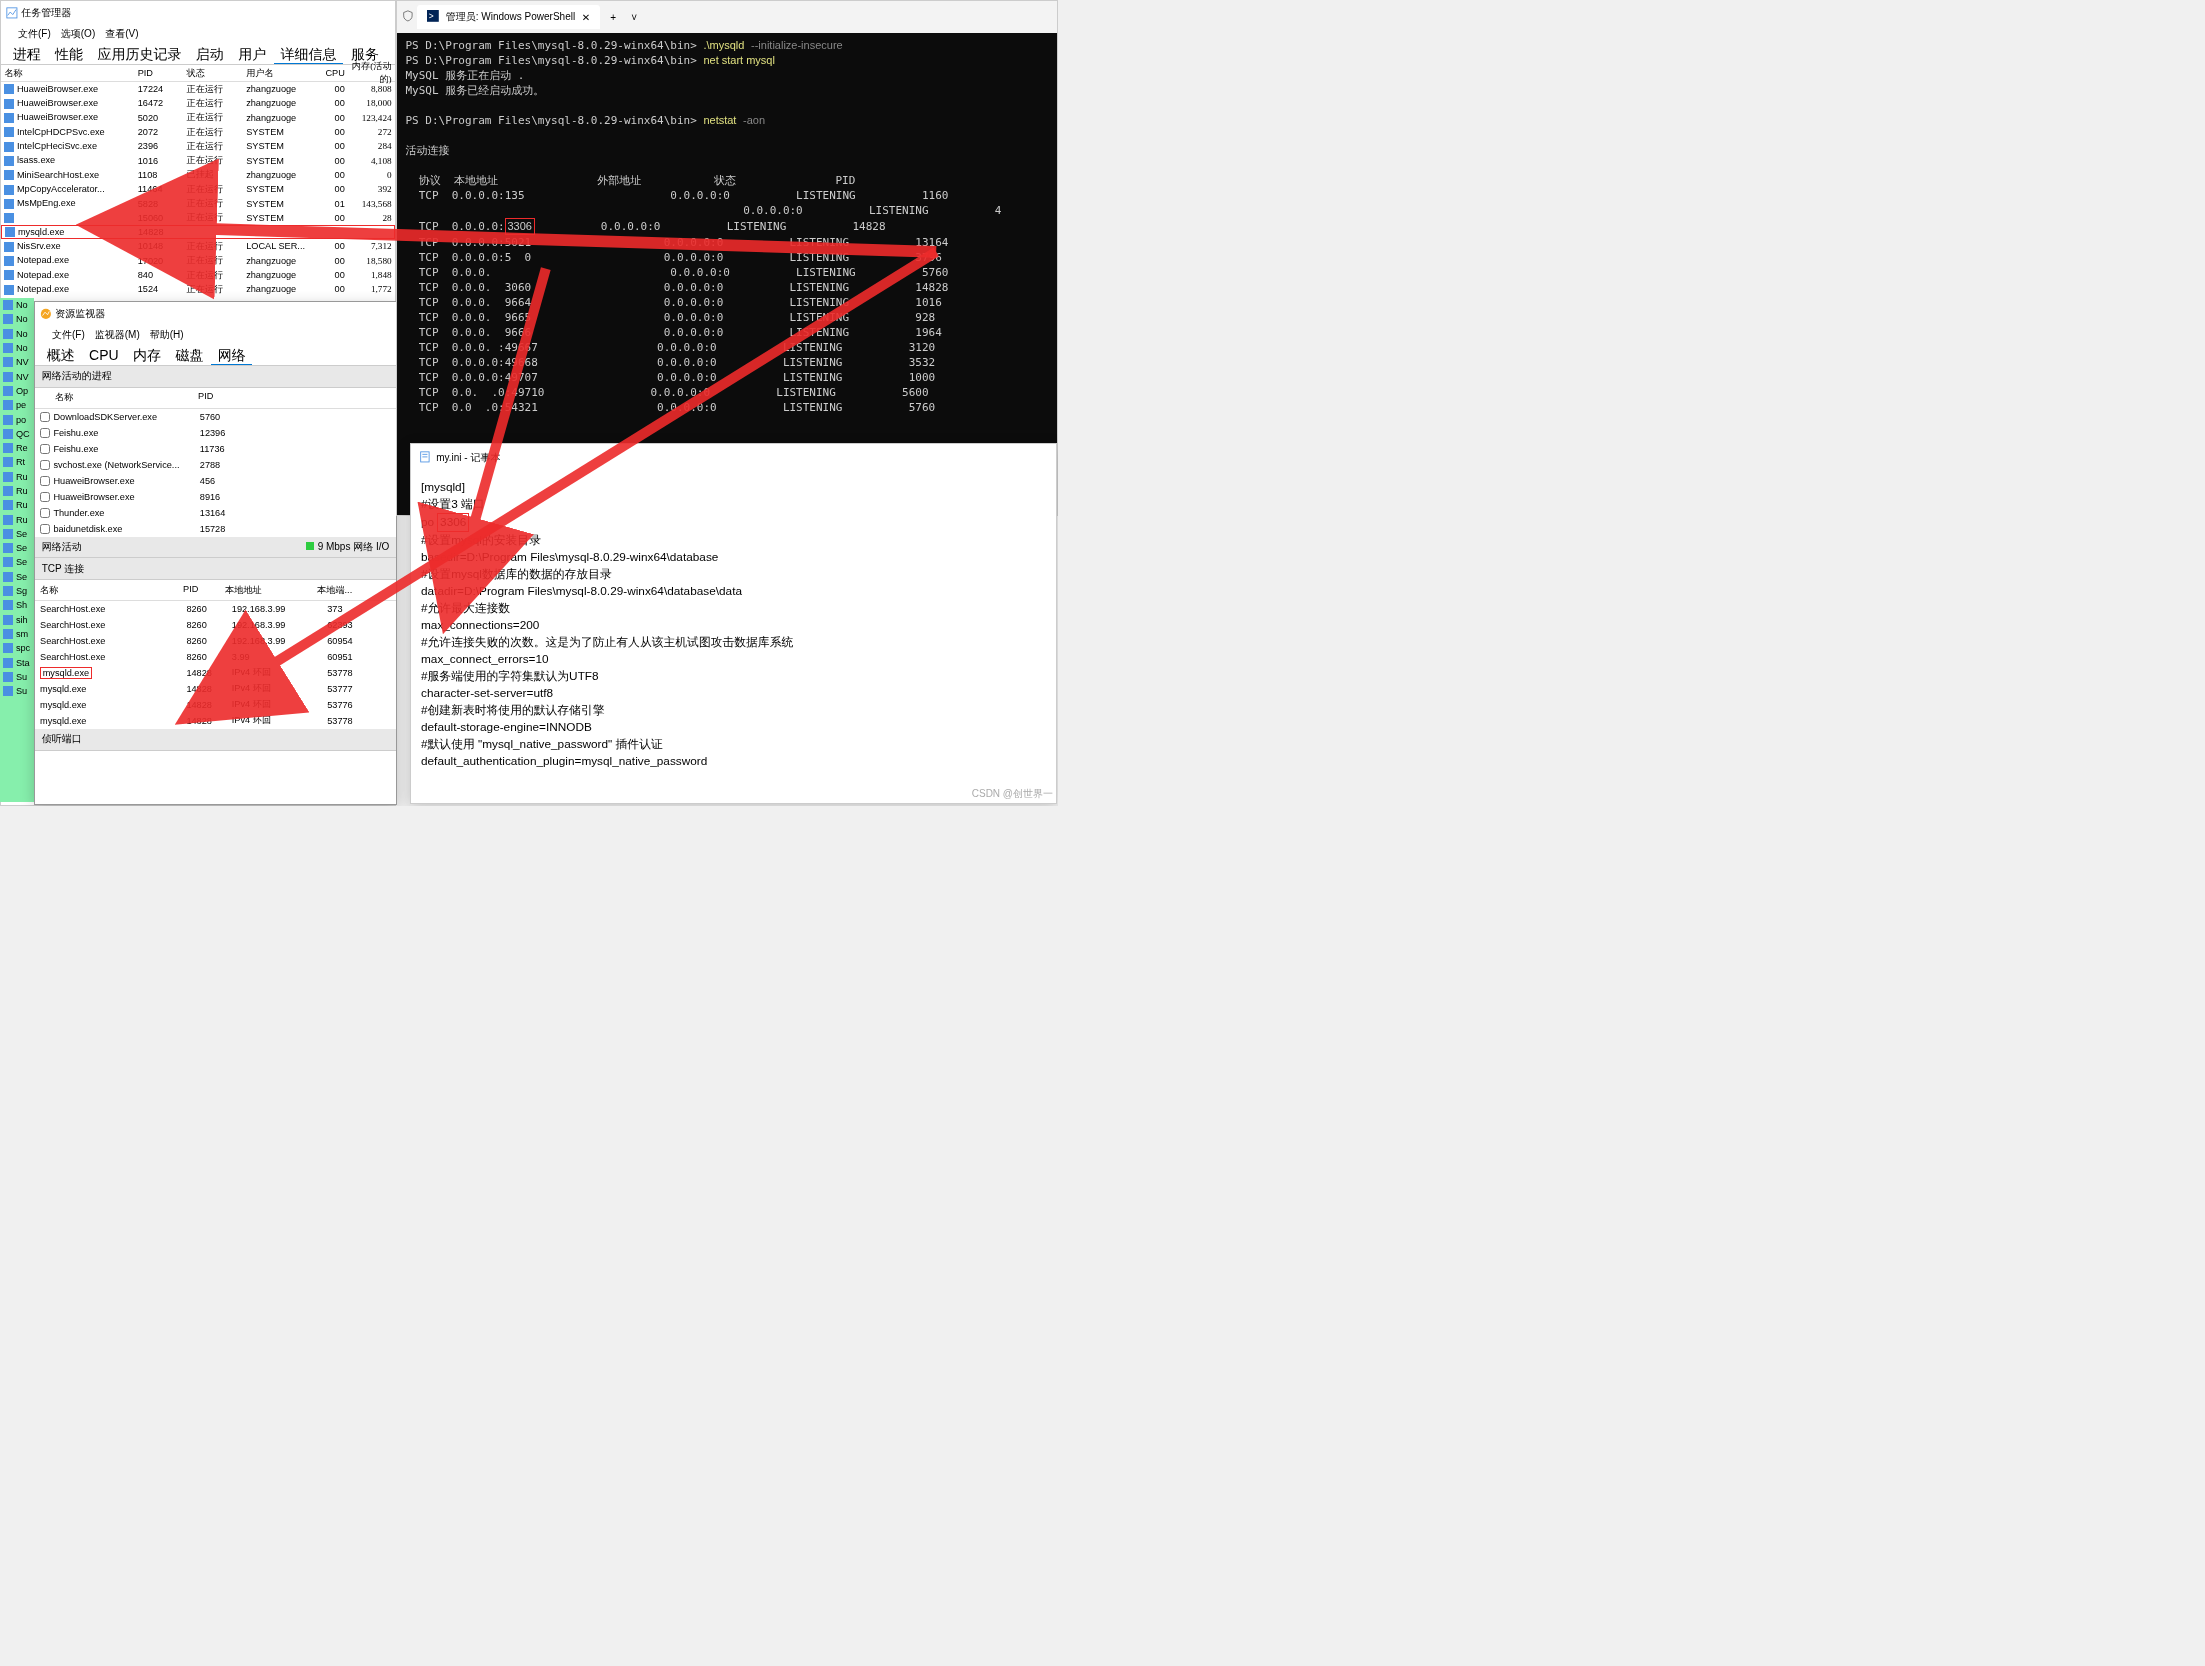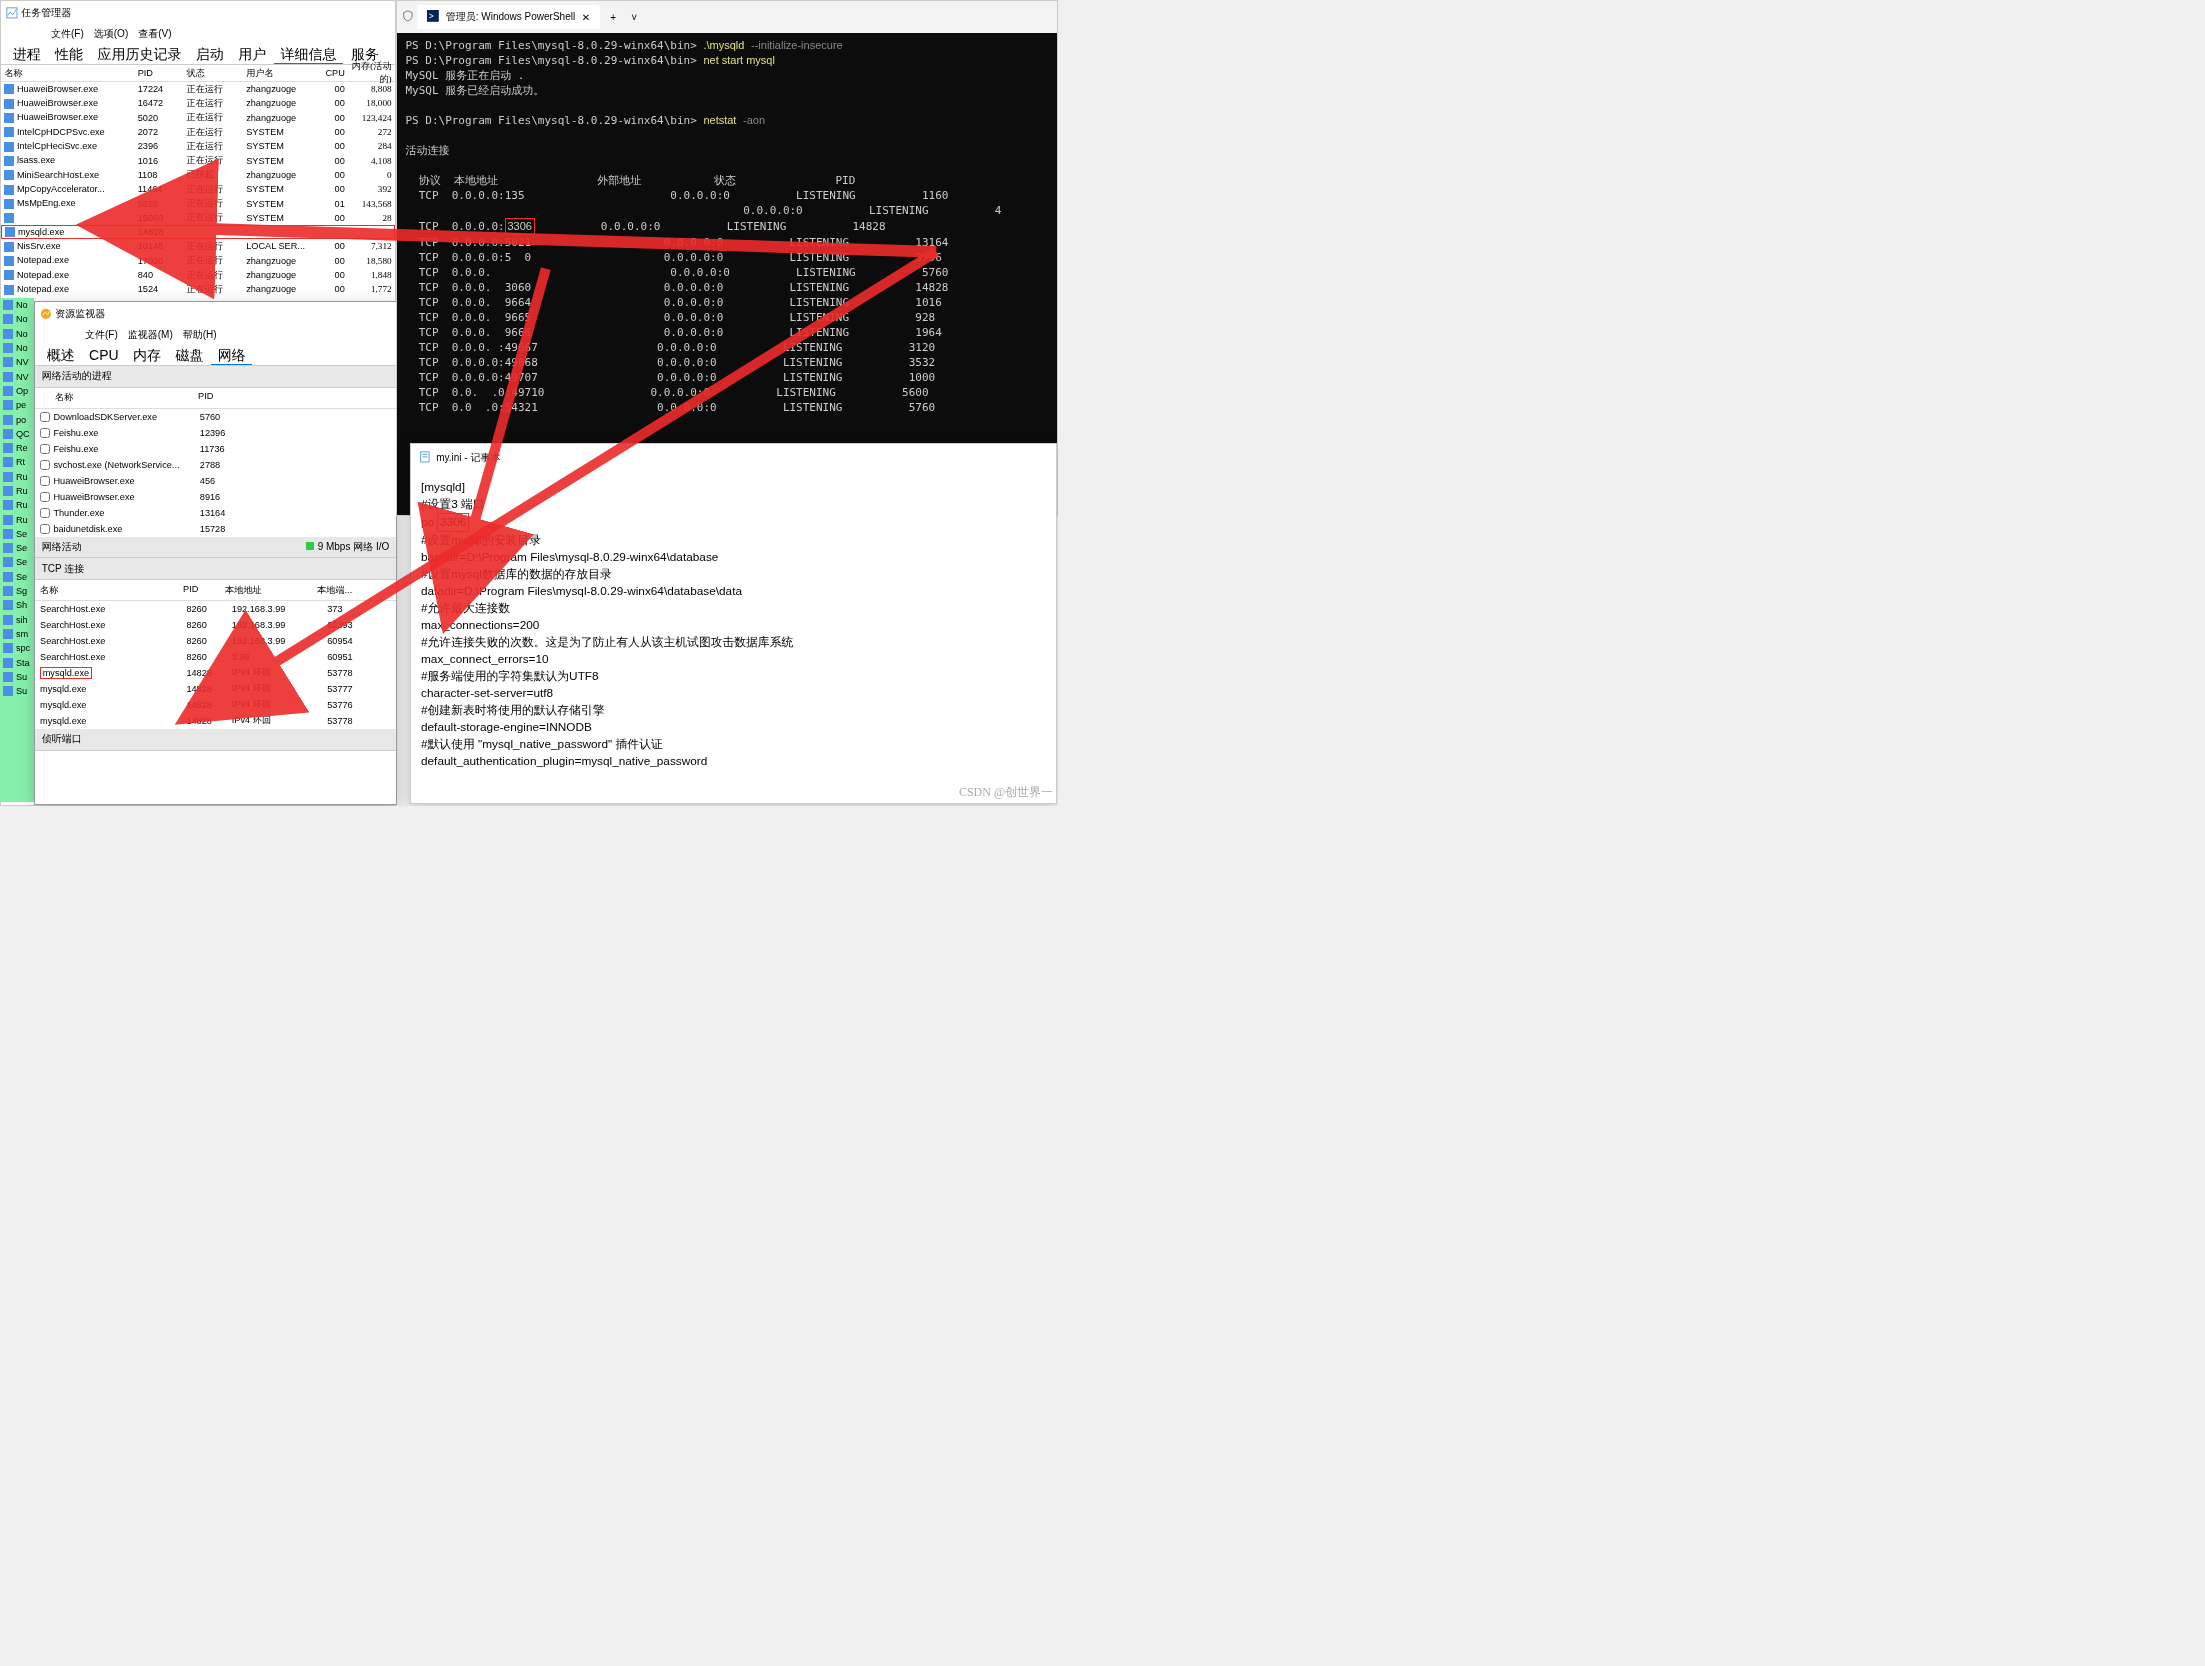--- a/index.html
+++ b/index.html
@@ -2,21 +2,21 @@
 <html style="font-size:13.4px"><head>
 <meta charset="utf-8">
 <style>
 * { margin: 0; padding: 0; box-sizing: border-box; font-family: "Segoe UI", "Microsoft YaHei", sans-serif; }
 body { background: #f0f0f0; position: relative; width: 1058px; height: 806px; overflow: hidden; }
 
 
 .taskmgr { position: absolute; left: 0; top: 0; width: 396px; height: 806px; background: #fff; border: 0.8px solid #ccc; }
 .titlebar { height: 23.5px; display: flex; align-items: center; padding: 0 5px; font-size: 10px; gap: 3.4px; }
 .titlebar .icon { width: 11.8px; height: 11.8px; display: inline-block; }
-.menubar { height: 18.5px; display: flex; gap: 10px; padding: 0 10px; font-size: 10px; align-items: center; margin-left: 40px; }
+.menubar { height: 18.5px; display: flex; gap: 10px; padding: 0 17px; font-size: 10px; align-items: center; }
 .tabs { height: 22px; display: flex; gap: 1px; padding: 0 5px; font-size: 14px; border-bottom: 0.8px solid #ccc; }
 .tab { padding: 3.4px 6.7px; cursor: pointer; }
 .tab.active { border-bottom: 1.7px solid #0078d4; }
 .theader { display: flex; font-size: 9.2px; border-bottom: 0.8px solid #ddd; height: 17px; align-items: center; background: #fff; }
 .theader > div { padding: 0 3.4px; }
 .tbody { font-size: 9.2px; }
 .trow { display: flex; height: 14.3px; align-items: center; }
 .trow > div { padding: 0 3.4px; white-space: nowrap; overflow: hidden; }
 .trow.sel { border: 1.7px solid #ed2b2b; }
 .proc-icon { width: 10px; height: 10px; display: inline-block; background: #4a90e2; margin-right: 2.5px; vertical-align: middle; }
@@ -43,21 +43,21 @@
 .red-box { border: 1.7px solid #ed2b2b; padding: 0 1.7px; display: inline-block; }
 
 
 .notepad { position: absolute; left: 410px; top: 443px; width: 647px; height: 361px; background: #fff; border: 0.8px solid #ccc; box-shadow: 0 3.4px 13.4px rgba(0,0,0,.2); }
 .notepad .np-title { height: 28.6px; display: flex; align-items: center; padding: 0 8.4px; font-size: 10px; gap: 5px; }
 .notepad .np-menu { height: 27px; display: flex; gap: 15px; padding: 0 10px; font-size: 11px; align-items: center; border-bottom: 0.8px solid #eee; }
 .notepad .np-body { padding: 6.7px 10px; font-size: 11.8px; line-height: 17px; font-family: "Microsoft YaHei", sans-serif; }
 
 
 .arrow-svg { position: absolute; left: 0; top: 0; width: 1058px; height: 806px; pointer-events: none; z-index: 100; }
-.watermark { position: absolute; right: 5px; bottom: 5px; font-size: 12px; color: #aaa; font-family: Liberation Serif, serif; }
+.watermark { position: absolute; right: 5px; bottom: 5px; font-size: 10px; color: #aaa; }
 
 
 .bg-left { position: absolute; left: 0; top: 298px; width: 34px; height: 504px; background: #86efac; }
 .bg-left .brow { height: 14.3px; font-size: 9.2px; padding-left: 3.4px; display: flex; align-items: center; overflow: hidden; }
 </style>
 </head>
 <body>
 
 <div class="taskmgr">
   <div class="titlebar">

